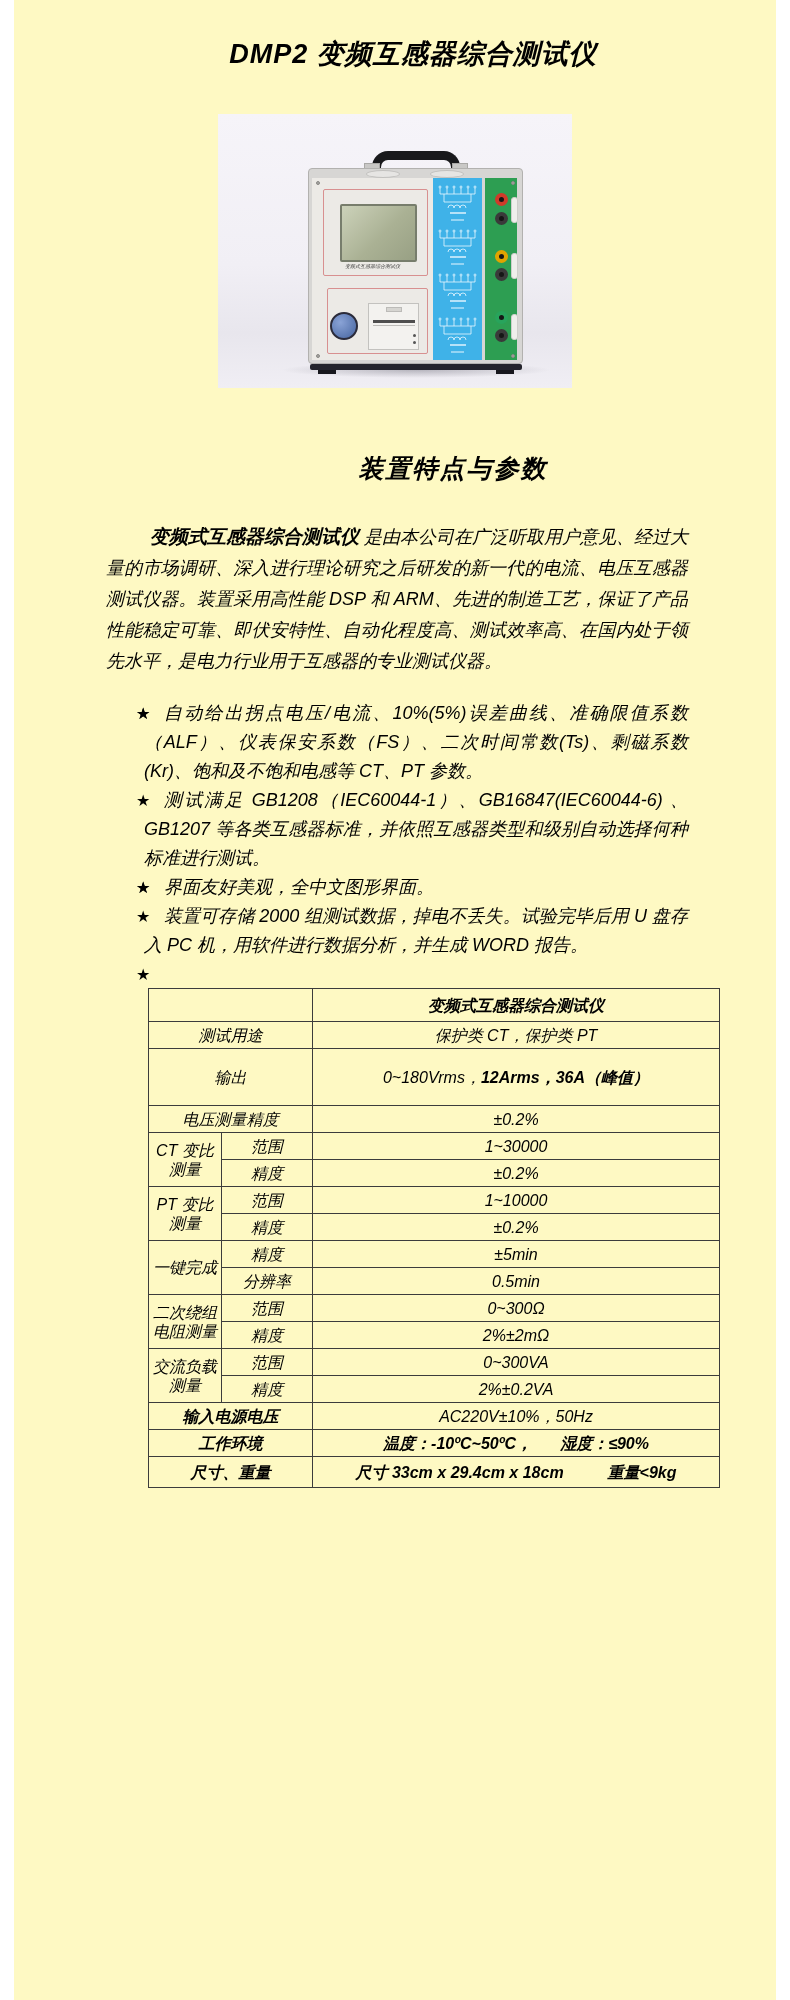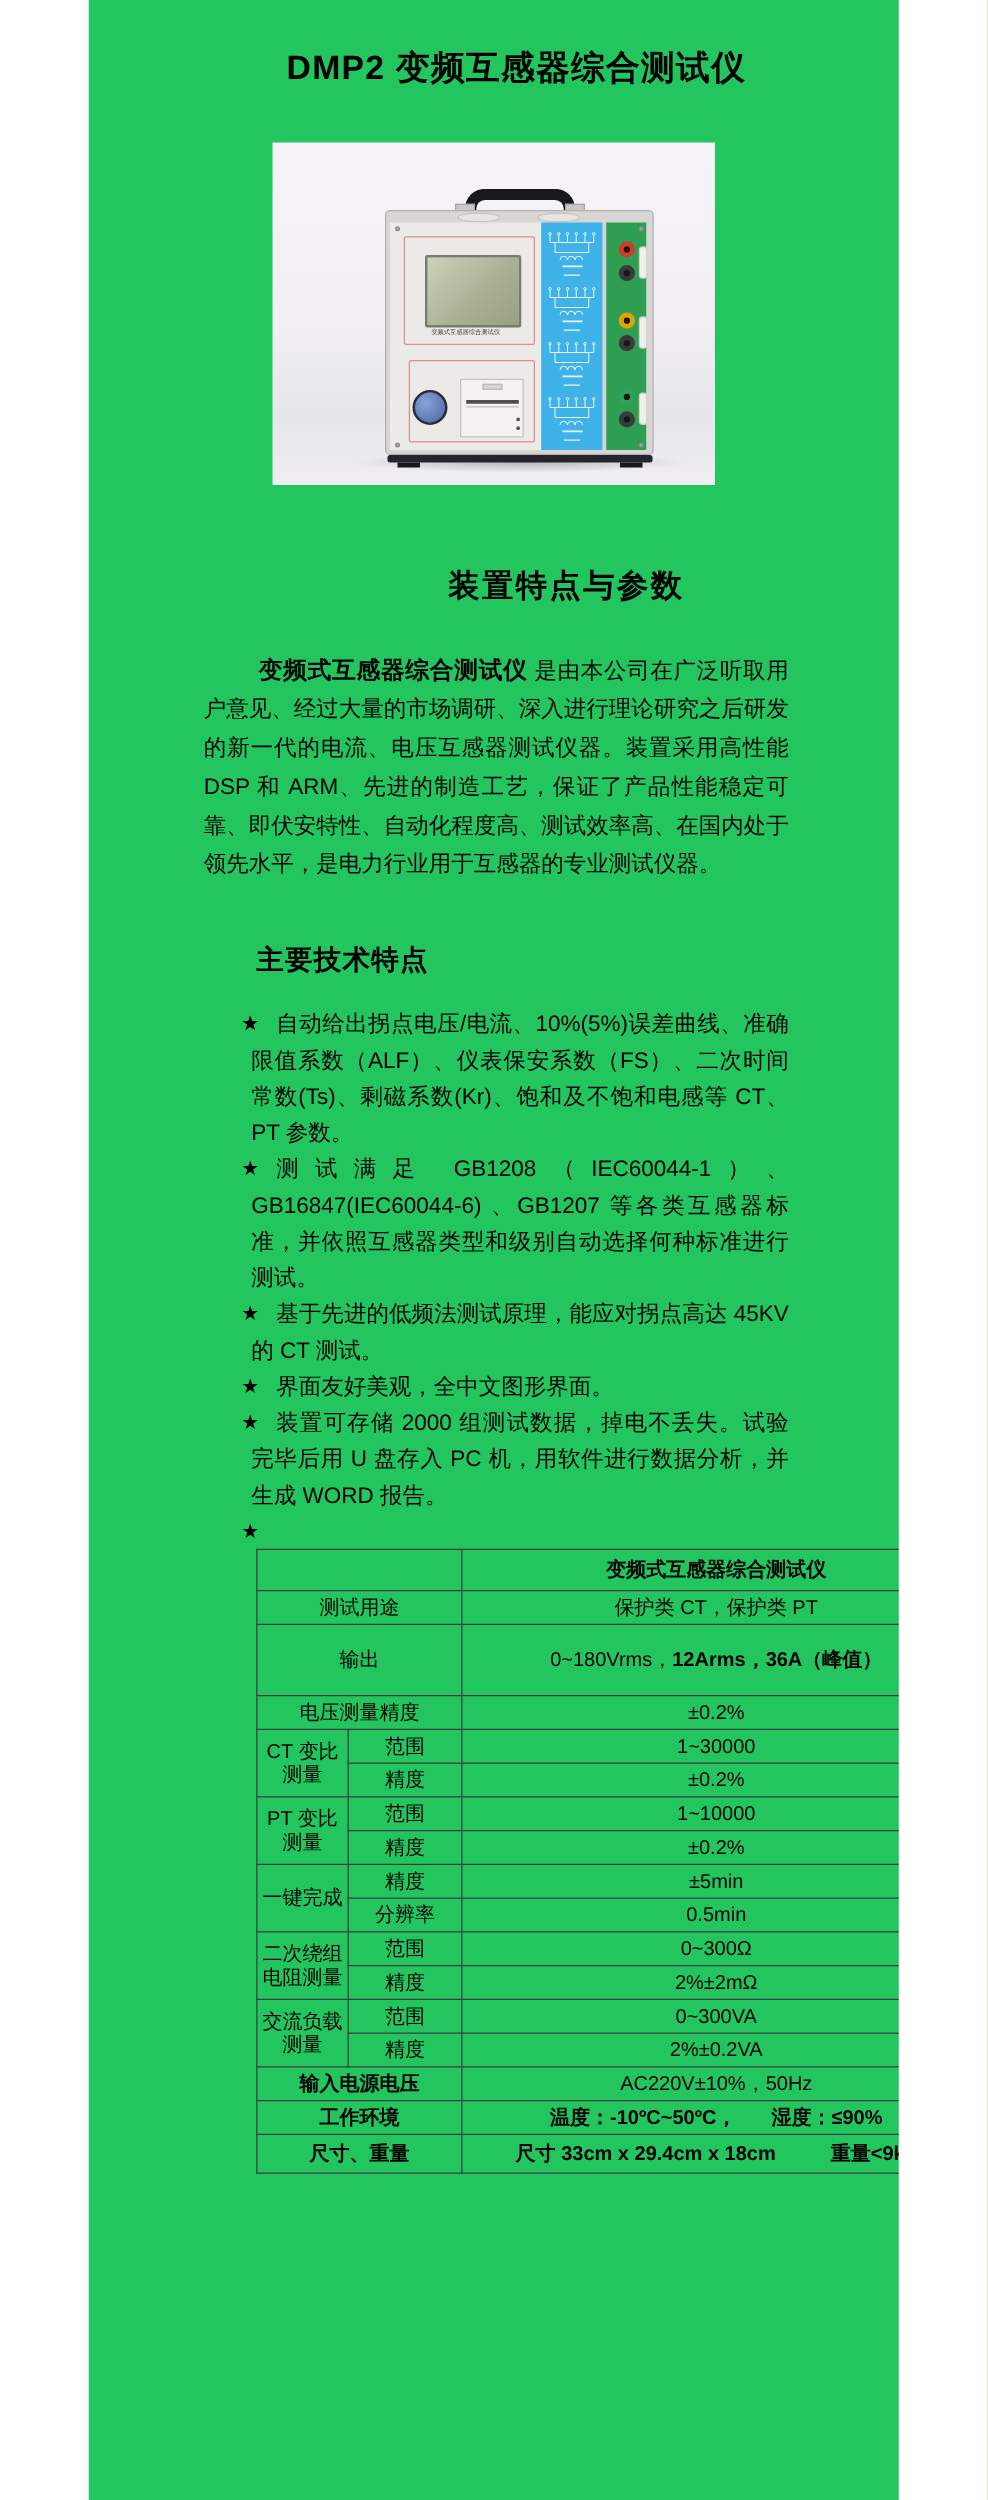--- a/index.html
+++ b/index.html
@@ -1,23 +1,24 @@
 <!DOCTYPE html>
 <html><head>
 <meta charset="utf-8">
 <style>
   html,body{margin:0;padding:0;background:#ffffff;}
   .page{
     position:relative;
-    width:648px;height:2000px;
+    width:762px;height:2000px;
     margin:0 auto;
-    background:#22c55e;
+    background:#fef9c3;
     font-family:"Liberation Sans","DejaVu Sans",sans-serif;
     color:#000;
     overflow:hidden;
+    font-style:italic;
   }
   
   .doc-title{
     margin:36px 0 0 0;
     text-align:center;
     position:relative;left:18px;
     font-size:27px;font-weight:bold;
     letter-spacing:1px;
   }
   .section-heading{
@@ -253,27 +254,26 @@
     <div class="screw s4"></div>
     <div class="base"></div>
     <div class="foot fl"></div>
     <div class="foot fr"></div>
   </div>
 
   <h2 class="section-heading">装置特点与参数</h2>
 
   <p class="intro"><b>变频式互感器综合测试仪</b><span> 是由本公司在广泛听取用户意见、经过大量的市场调研、深入进行理论研究之后研发的新一代的电流、电压互感器测试仪器。装置采用高性能 DSP 和 ARM、先进的制造工艺，保证了产品性能稳定可靠、即伏安特性、自动化程度高、测试效率高、在国内处于领先水平，是电力行业用于互感器的专业测试仪器。</span></p>
 
-  <h3 class="sub-heading">主要技术特点</h3>
 
   <ul class="features">
     <li><span class="star">★</span></li>
     <li><span class="star">★</span><span>自动给出拐点电压/电流、10%(5%)误差曲线、准确限值系数（ALF）、仪表保安系数（FS）、二次时间常数(Ts)、剩磁系数(Kr)、饱和及不饱和电感等 CT、PT 参数。</span></li>
     <li><span class="star">★</span><span>测试满足 GB1208（IEC60044-1）、GB16847(IEC60044-6) 、GB1207 等各类互感器标准，并依照互感器类型和级别自动选择何种标准进行测试。</span></li>
-    <li><span class="star">★</span><span>基于先进的低频法测试原理，能应对拐点高达 45KV 的 CT 测试。</span></li>
+    <li><span class="star">★</span></li>
     <li><span class="star">★</span><span>界面友好美观，全中文图形界面。</span></li>
     <li><span class="star">★</span><span>装置可存储 2000 组测试数据，掉电不丢失。试验完毕后用 U 盘存入 PC 机，用软件进行数据分析，并生成 WORD 报告。</span></li>
     <li><span class="star">★</span></li>
   </ul>
 
 
   <table class="specs-table">
     <colgroup>
         <col class="c1">
         <col class="c2">

